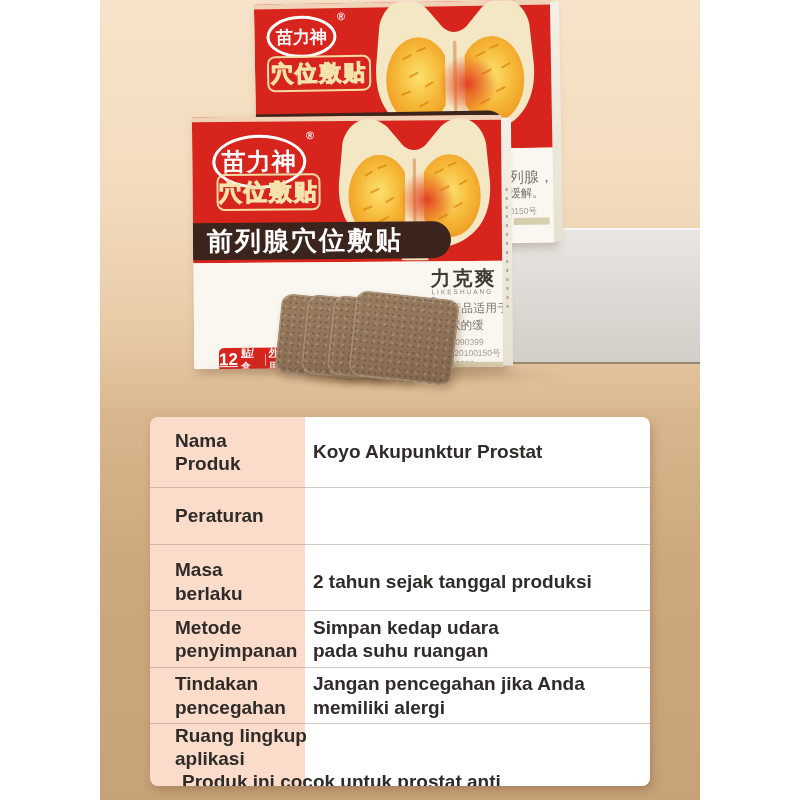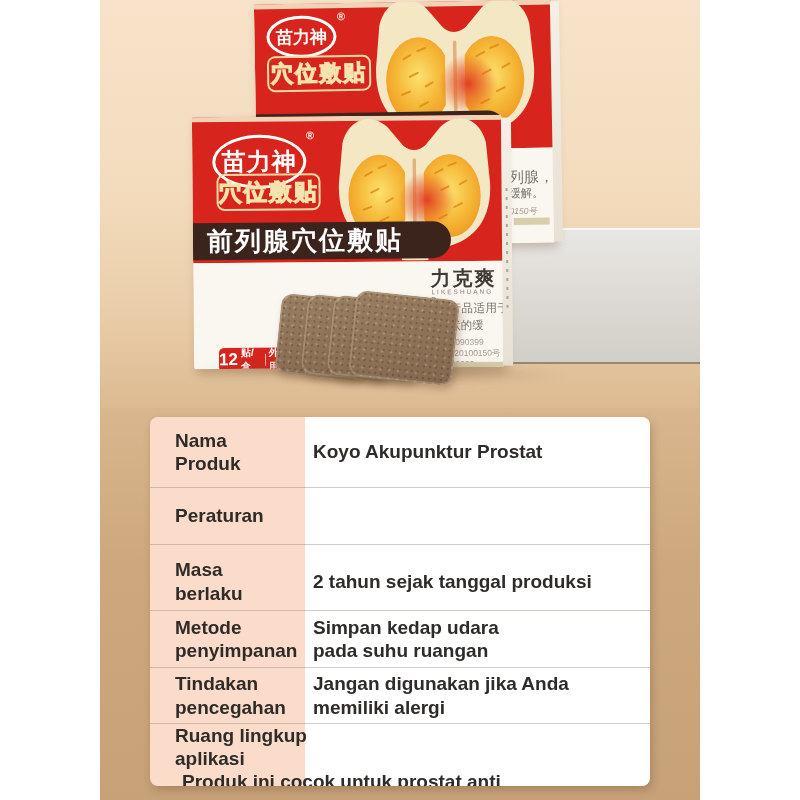--- a/index.html
+++ b/index.html
@@ -61,29 +61,29 @@
   .subbrand{position:absolute;left:237px;top:4px;font-size:20px;font-weight:bold;color:#403a34;letter-spacing:2px;}
   .subbrand .reg{font-size:8px;vertical-align:super;}
   .latin{position:absolute;left:238px;top:27px;font-size:6.5px;letter-spacing:2px;color:#8a8178;}
   .scope1{position:absolute;left:172px;top:40px;font-size:11.5px;color:#7d746b;letter-spacing:.5px;white-space:pre;}
   .scope2{position:absolute;left:244px;top:57px;font-size:11.5px;color:#7d746b;}
   .code{position:absolute;font-size:8.5px;color:#a3998c;white-space:pre;}
   .c1{left:252px;top:76px;}.c2{left:247px;top:87px;}.c3{left:252px;top:98px;}
   .bar{position:absolute;background:#d6cfae;}
   .front-bar{left:244px;top:101px;width:80px;height:8px;}
   .badge{position:absolute;left:25px;top:85px;width:68px;height:24px;background:#d7251d;border-radius:5px;
-         display:flex;align-items:center;justify-content:center;color:#fff;font-weight:bold;gap:3px;}
+         display:flex;align-items:center;justify-content:center;color:#fff;font-weight:bold;gap:3px;text-decoration:underline;}
   .badge .num{font-size:17px;}
   .badge .small{font-size:10px;}
   .badge .div{width:1px;height:12px;background:rgba(255,255,255,.65);}
 
   
   .bfrag1{position:absolute;left:252px;top:20px;font-size:15px;color:#7d746b;}
   .bfrag2{position:absolute;left:252px;top:38px;font-size:11.5px;color:#7d746b;}
-  .bcode{position:absolute;left:252px;top:58px;font-size:8.5px;color:#a3998c;font-style:italic;}
+  .bcode{position:absolute;left:252px;top:58px;font-size:8.5px;color:#a3998c;}
   .back-bar{left:256px;top:70px;width:36px;height:7px;}
 
   
   .patch{position:absolute;border-radius:12px;
      background-image:
        radial-gradient(rgba(58,38,20,.30) 1px,transparent 1.6px),
        radial-gradient(rgba(245,228,200,.22) 1px,transparent 1.6px),
        linear-gradient(160deg,#9b7f63,#83674d);
      background-size:6px 6px,9px 9px,100% 100%;
      box-shadow:inset 0 0 0 2px rgba(250,242,228,.18),3px 4px 7px rgba(96,66,38,.30);
@@ -242,21 +242,21 @@
         </div>
         <div class="row r4">
           <div class="cell lbl">Metode
 penyimpanan</div>
           <div class="cell val">Simpan kedap udara
 pada suhu ruangan</div>
         </div>
         <div class="row r5">
           <div class="cell lbl">Tindakan
 pencegahan</div>
-          <div class="cell val">Jangan digunakan jika Anda
+          <div class="cell val">Jangan pencegahan jika Anda
 memiliki alergi</div>
         </div>
         <div class="row r6">
           <div class="cell lbl">Ruang lingkup
 aplikasi</div>
           <div class="cell val">Produk ini cocok untuk prostat anti
 inflamasi dan pembengkakan</div>
         </div>
       </div>
     </div>

